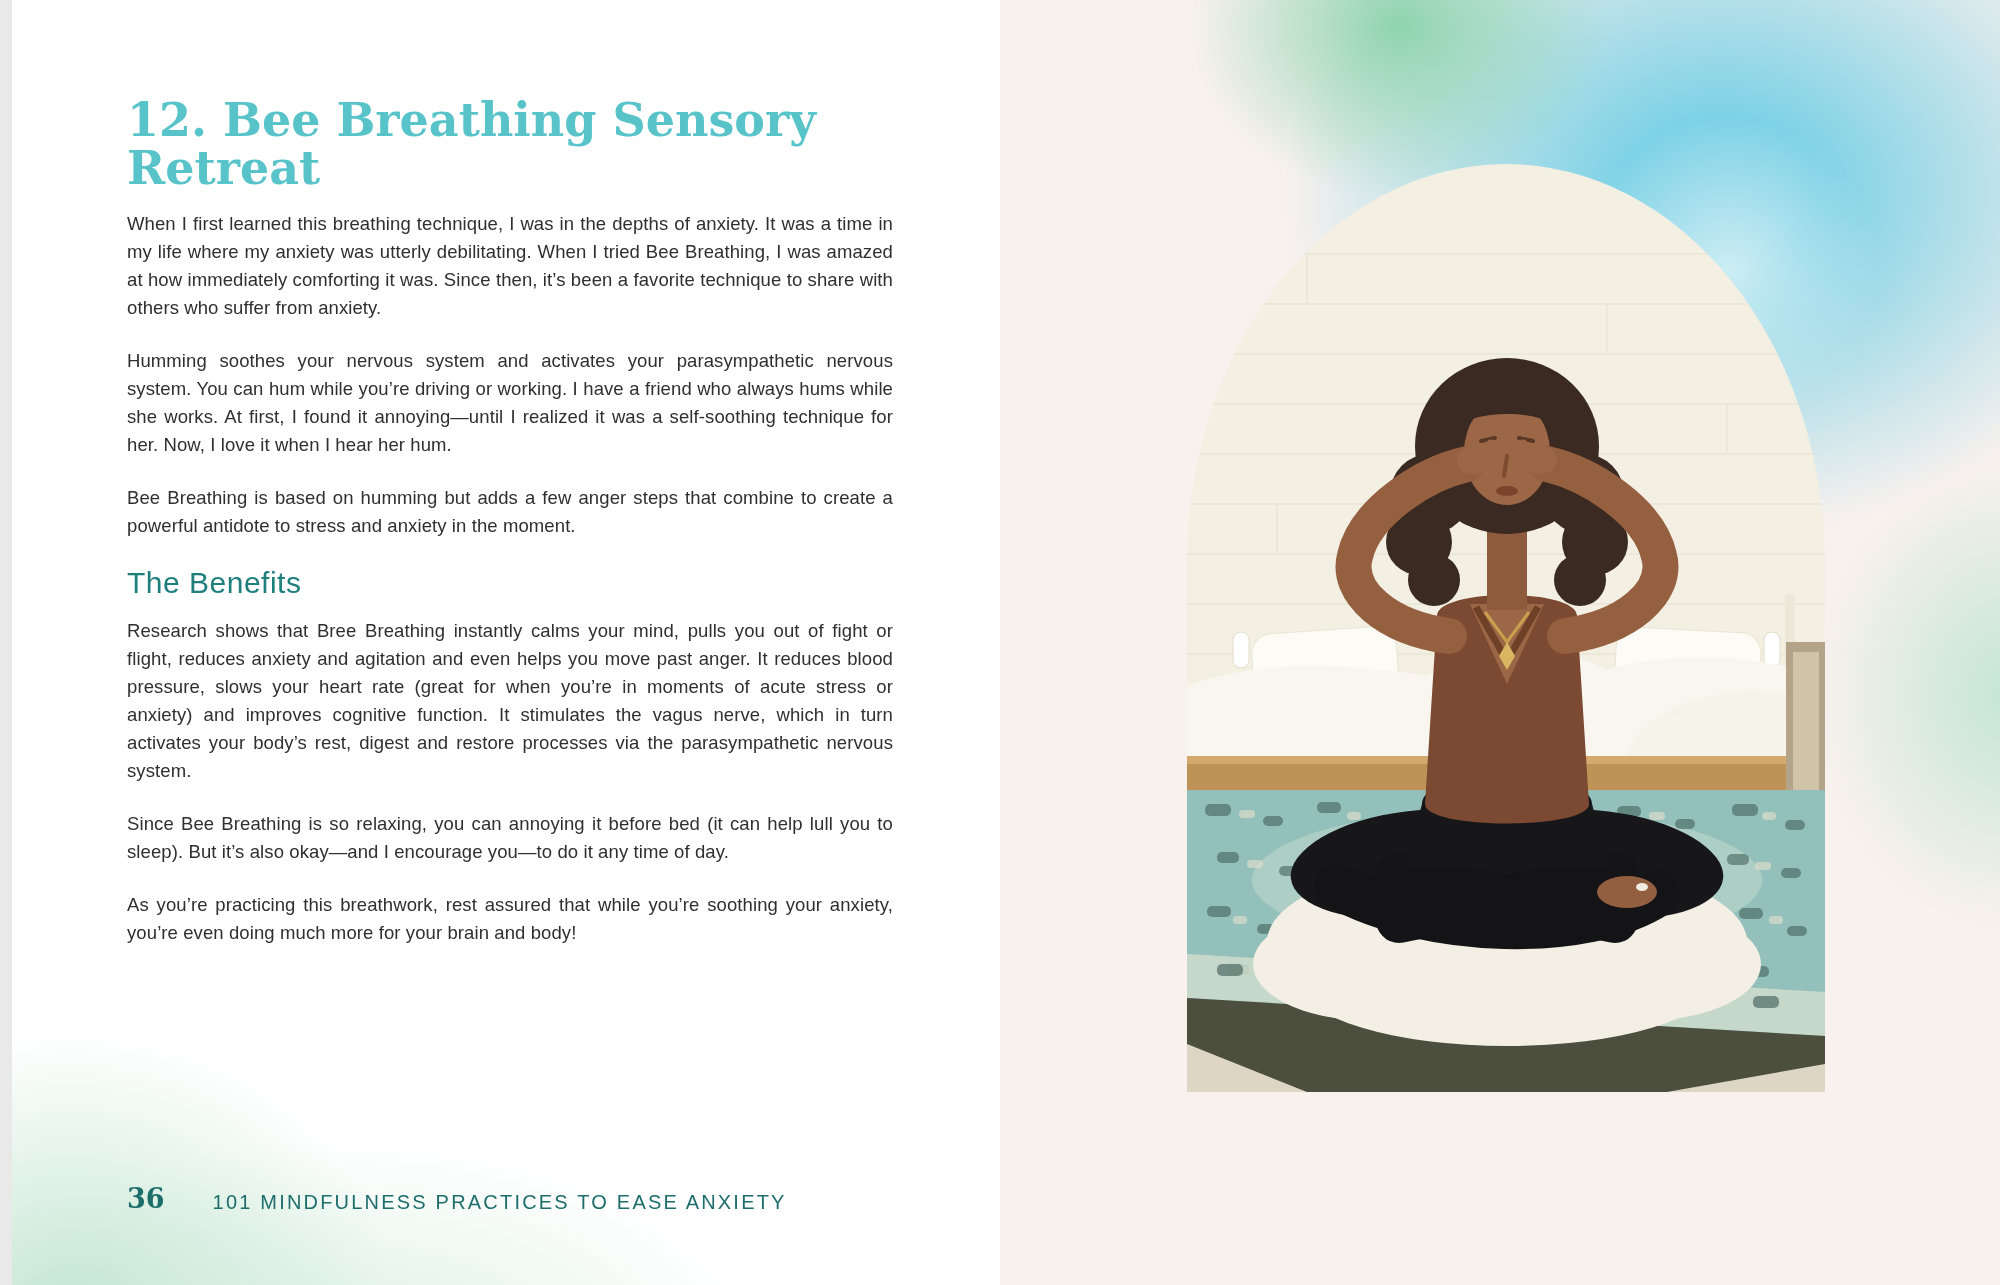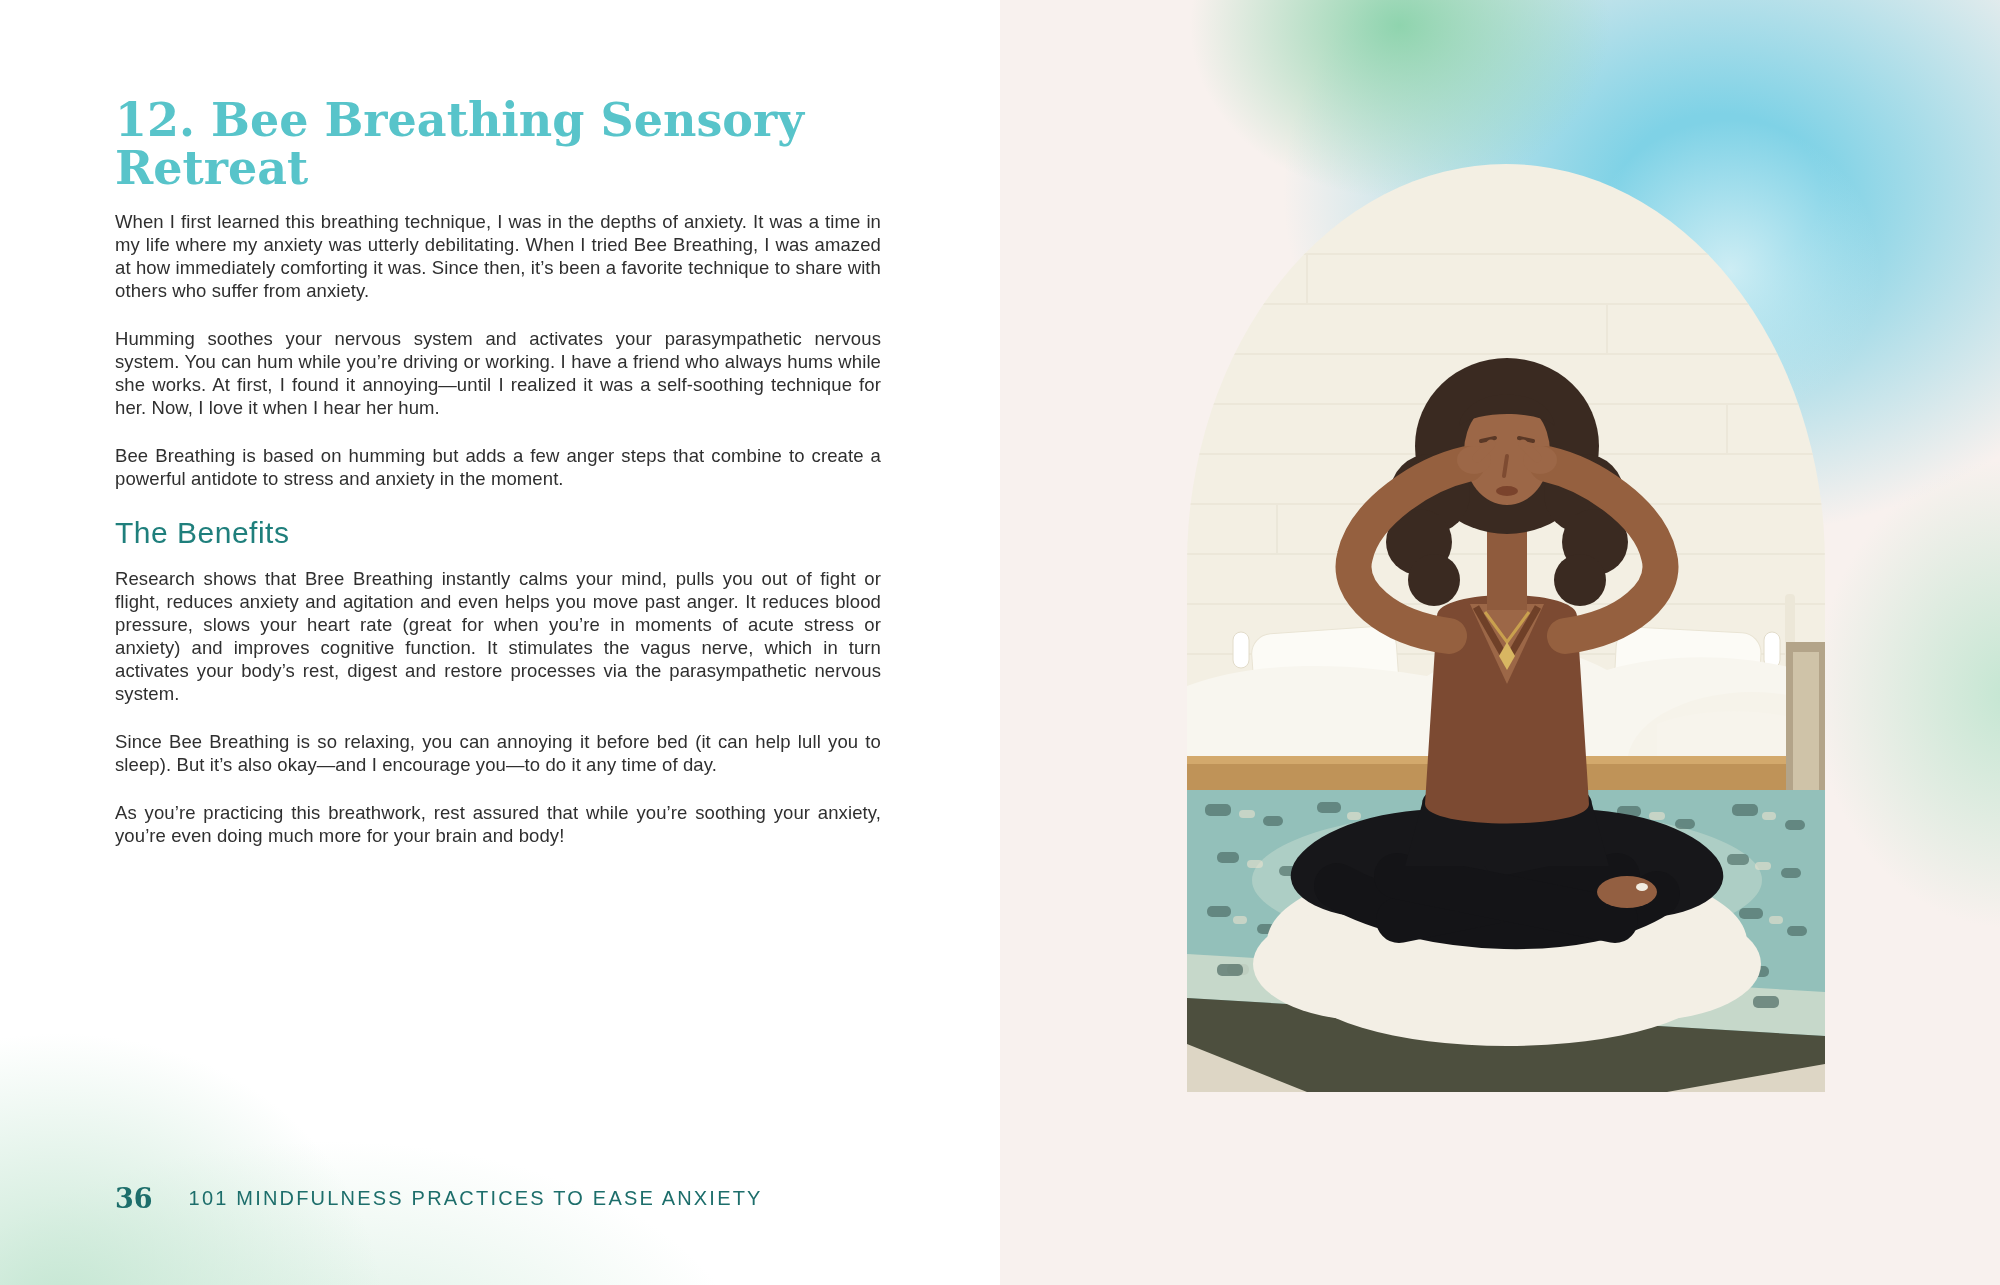--- a/index.html
+++ b/index.html
@@ -4,52 +4,52 @@
 <style>
   * { margin:0; padding:0; box-sizing:border-box; }
   html,body { background:#e9e9e9; }
   .spread {
     position:relative; width:2000px; height:1285px; overflow:hidden;
     font-family:"Liberation Sans", sans-serif;
   }
 
   
   .left-page {
-    position:absolute; left:0; top:0; width:1000px; height:1285px;
+    position:absolute; left:12px; top:0; width:1000px; height:1285px;
     background-color:#ffffff;
     background-image:
       radial-gradient(ellipse 430px 370px at 6% 102%,  var(--blob-mint,  #c4e6d2) 0%, rgba(255,255,255,0) 75%),
       radial-gradient(ellipse 540px 300px at 33% 107%, var(--blob-mint2, #d9efe2) 0%, rgba(255,255,255,0) 78%);
     padding:96px 119px 0 115px;
   }
   .chapter-title {
     font-family:"DejaVu Serif", serif;
     font-weight:700;
     font-size:46px; line-height:48px;
     color:var(--title, #58c4ca);
     letter-spacing:0px;
     margin-bottom:18px;
   }
   .body-par {
-    font-size:18.5px; line-height:23px;
+    font-size:18.5px; line-height:28px;
     color:var(--body, #2f2f2f);
     text-align:justify;
     margin-bottom:25px;
     letter-spacing:0.1px;
   }
   .benefits-heading {
     font-weight:400;
     font-size:30px; line-height:36px;
     color:var(--section-heading, #1f7f7c);
     margin:24px 0 16px 0;
     letter-spacing:0.5px;
   }
   .page-footer {
     position:absolute; left:115px; top:1183px;
-    display:flex; align-items:center; gap:36px;
+    display:flex; align-items:flex-end; gap:48px;
   }
   .page-number {
     font-family:"DejaVu Serif", serif; font-weight:700;
     font-size:27px; color:var(--footer, #1d6e6b);
   }
   .running-title {
     font-size:20px; letter-spacing:2.2px;
     color:var(--footer, #1d6e6b);
     text-transform:uppercase;
   }

